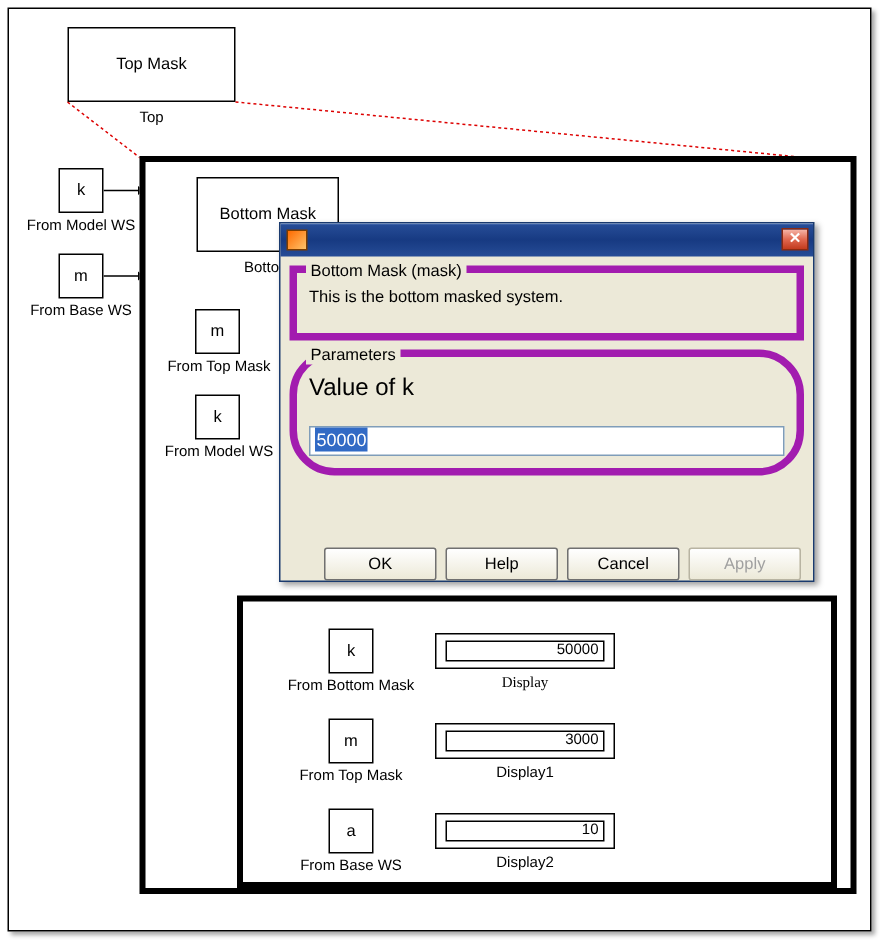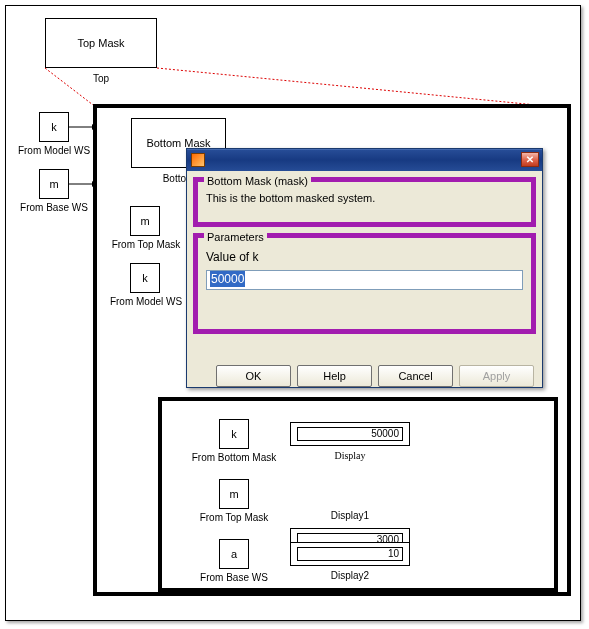--- a/index.html
+++ b/index.html
@@ -123,22 +123,22 @@
     top: -7px;
     left: 6px;
     background: #ece9d8;
     padding: 0 3px;
     font-size: 11px;
   }
   .group .desc {
     font-size: 11px;
   }
   .param-label {
-    font-size: 12px;
-    margin-bottom: 6px;
+    font-size: 16px;
+    margin-bottom: 16px;
     margin-top: 2px;
   }
   .param-input {
     width: 100%;
     height: 20px;
     border: 1px solid #7f9db9;
     background: #fff;
     color: #000;
     font-size: 12px;
     padding: 0 3px;
@@ -269,21 +269,21 @@
 <div class="block-label" style="top:452px; left:186px; width:96px;">From Bottom Mask</div>
 <div class="display-box" style="top:422px; left:290px; width:120px; height:24px;">
   <div class="display-inner">50000</div>
 </div>
 <div class="block-label" style="top:450px; left:290px; width:120px;font-family:Liberation Serif, serif;">Display</div>
 
 <div class="block small-block" style="top:479px; left:219px;">
   <span>m</span>
 </div>
 <div class="block-label" style="top:512px; left:186px; width:96px;">From Top Mask</div>
-<div class="display-box" style="top:482px; left:290px; width:120px; height:24px;margin-top:46px;">
+<div class="display-box" style="top:482px; left:290px; width:120px; height:24px;">
   <div class="display-inner">3000</div>
 </div>
 <div class="block-label" style="top:510px; left:290px; width:120px;">Display1</div>
 
 <div class="block small-block" style="top:539px; left:219px;">
   <span>a</span>
 </div>
 <div class="block-label" style="top:572px; left:186px; width:96px;">From Base WS</div>
 <div class="display-box" style="top:542px; left:290px; width:120px; height:24px;">
   <div class="display-inner">10</div>
@@ -295,21 +295,21 @@
     <div class="title-icon"></div>
     <div class="close-btn">
       <span>✕</span>
     </div>
   </div>
   <div class="dialog-body" style="height:218px;">
     <div class="group" style="height:50px;">
       <div class="group-title">Bottom Mask (mask)</div>
       <div class="desc">This is the bottom masked system.</div>
     </div>
-    <div class="group" style="height:101px;">
+    <div class="group" style="height:84px;border-radius:30px;">
       <div class="group-title">Parameters</div>
       <div class="param-label">Value of k</div>
       <div class="param-input">
         <span class="sel">50000</span>
       </div>
     </div>
     <div class="btn-row">
       <div class="win-btn">OK</div>
       <div class="win-btn">Help</div>
       <div class="win-btn">Cancel</div>

